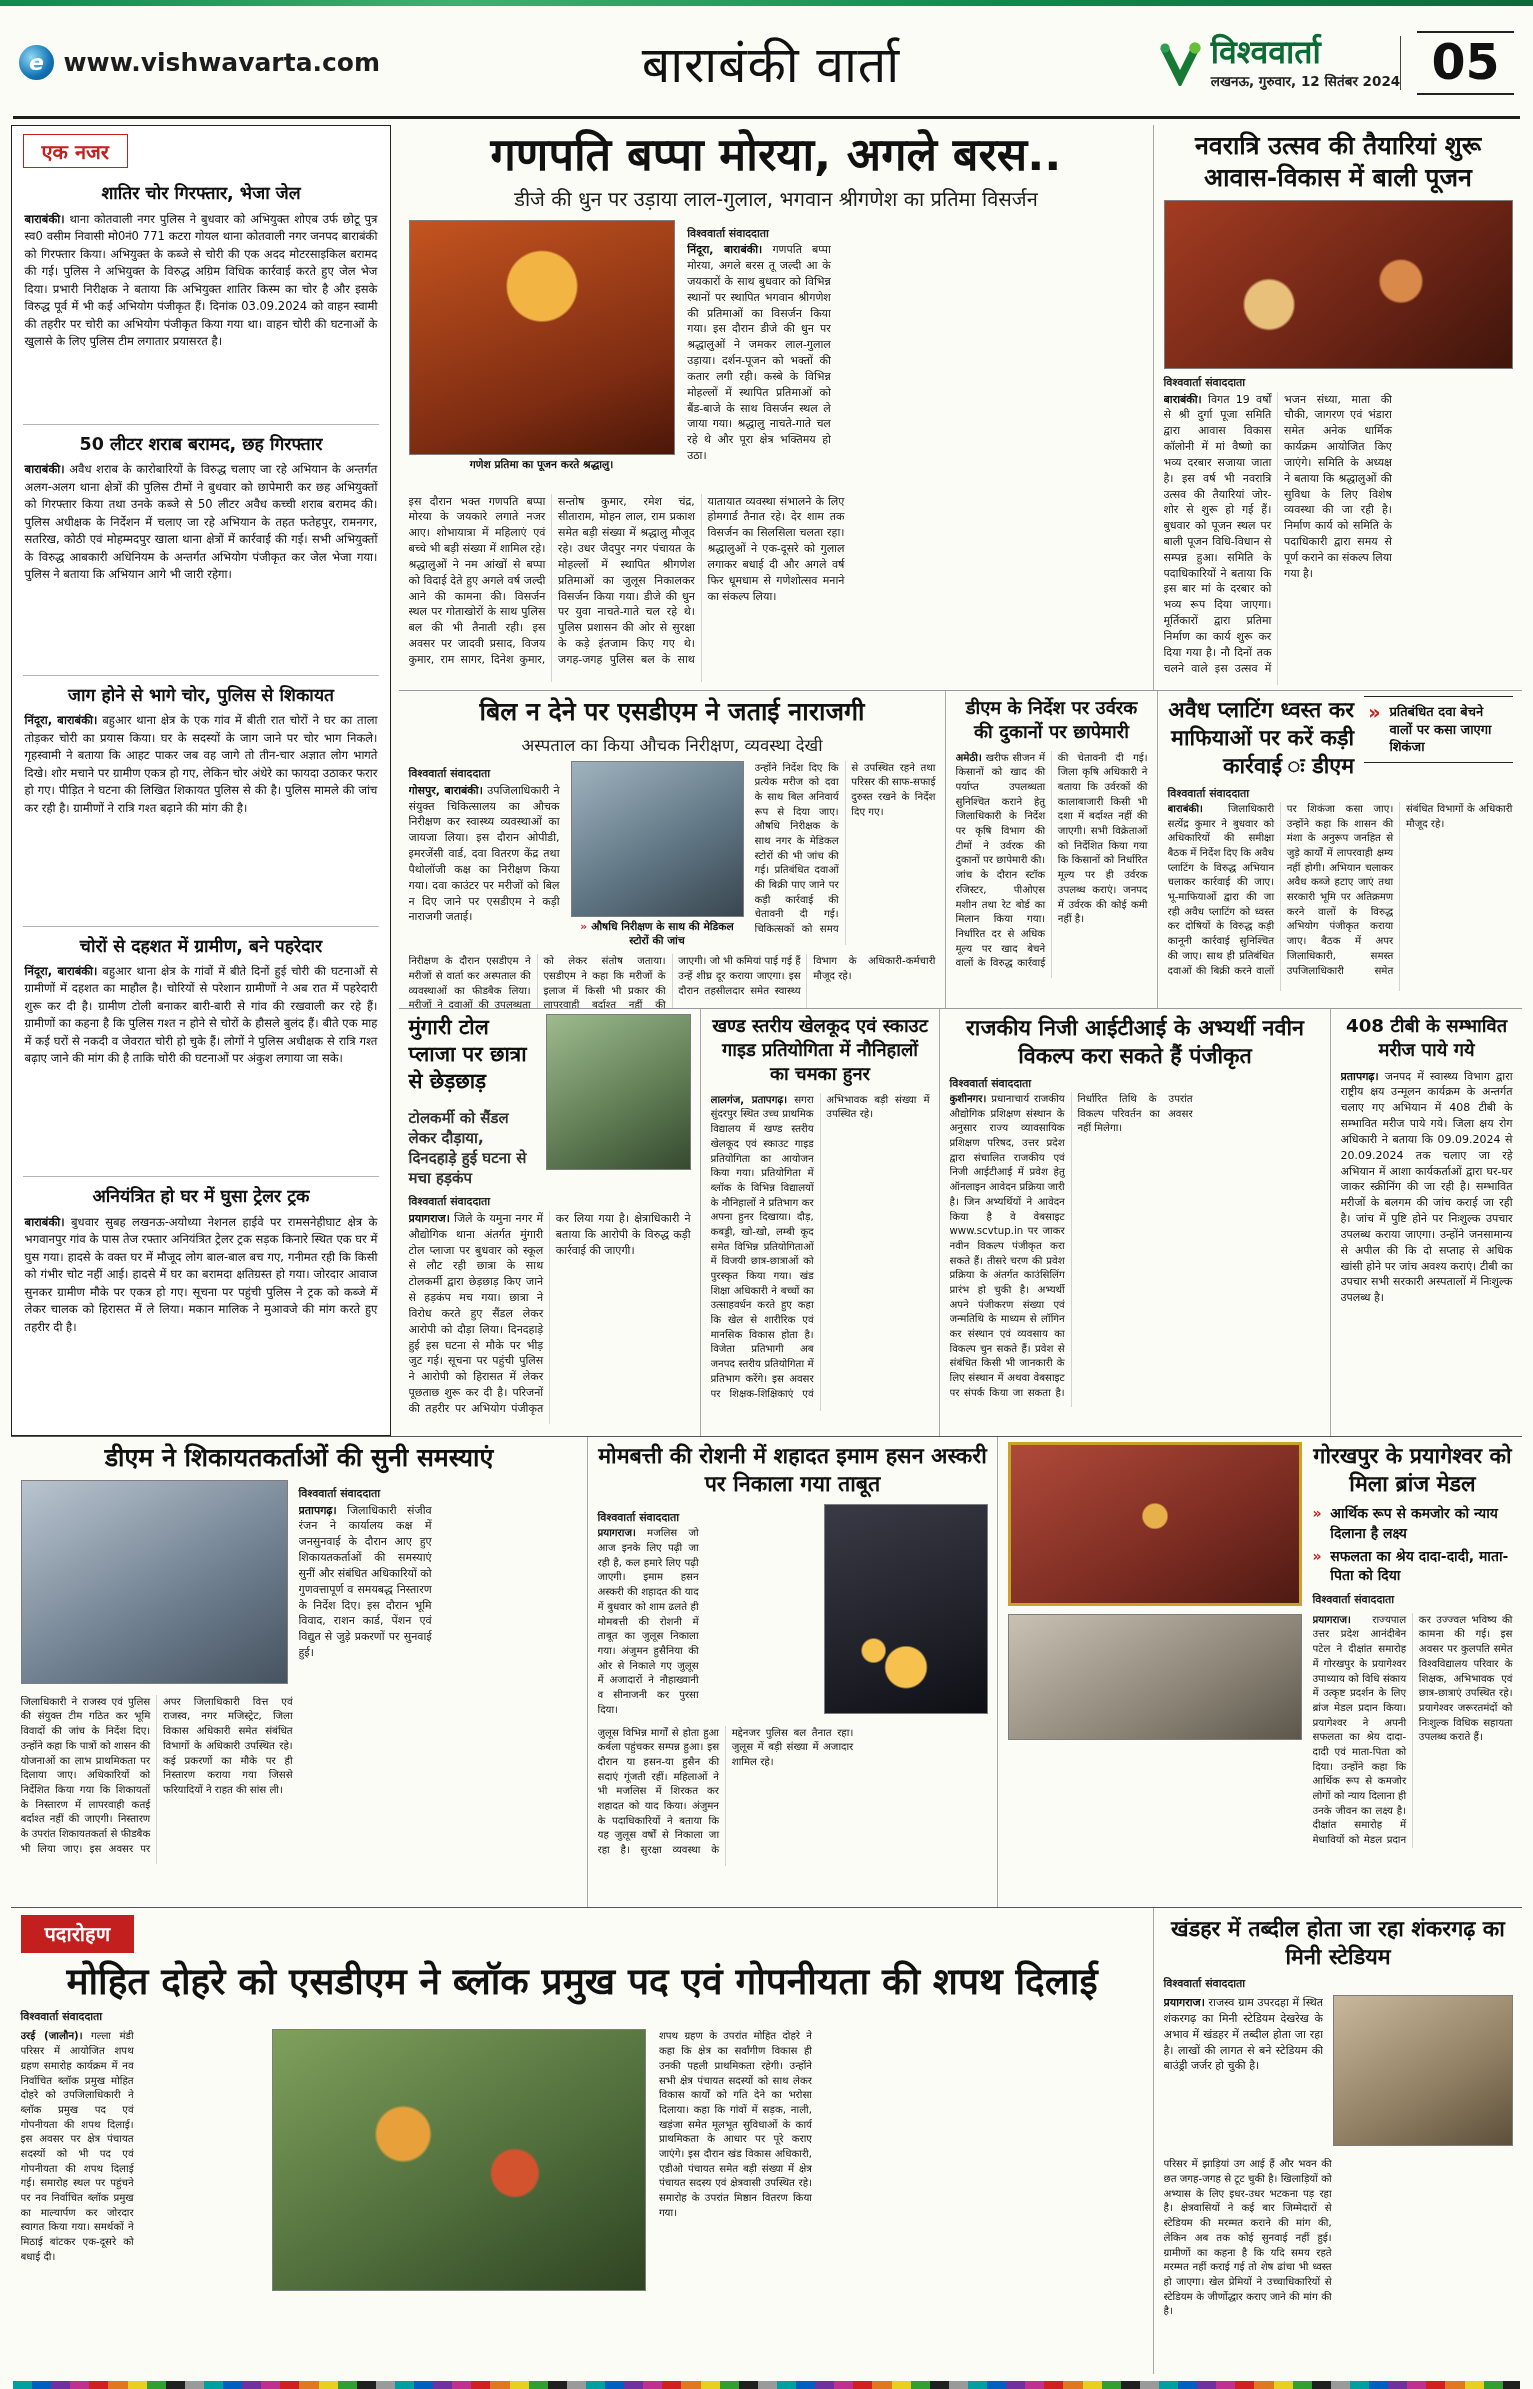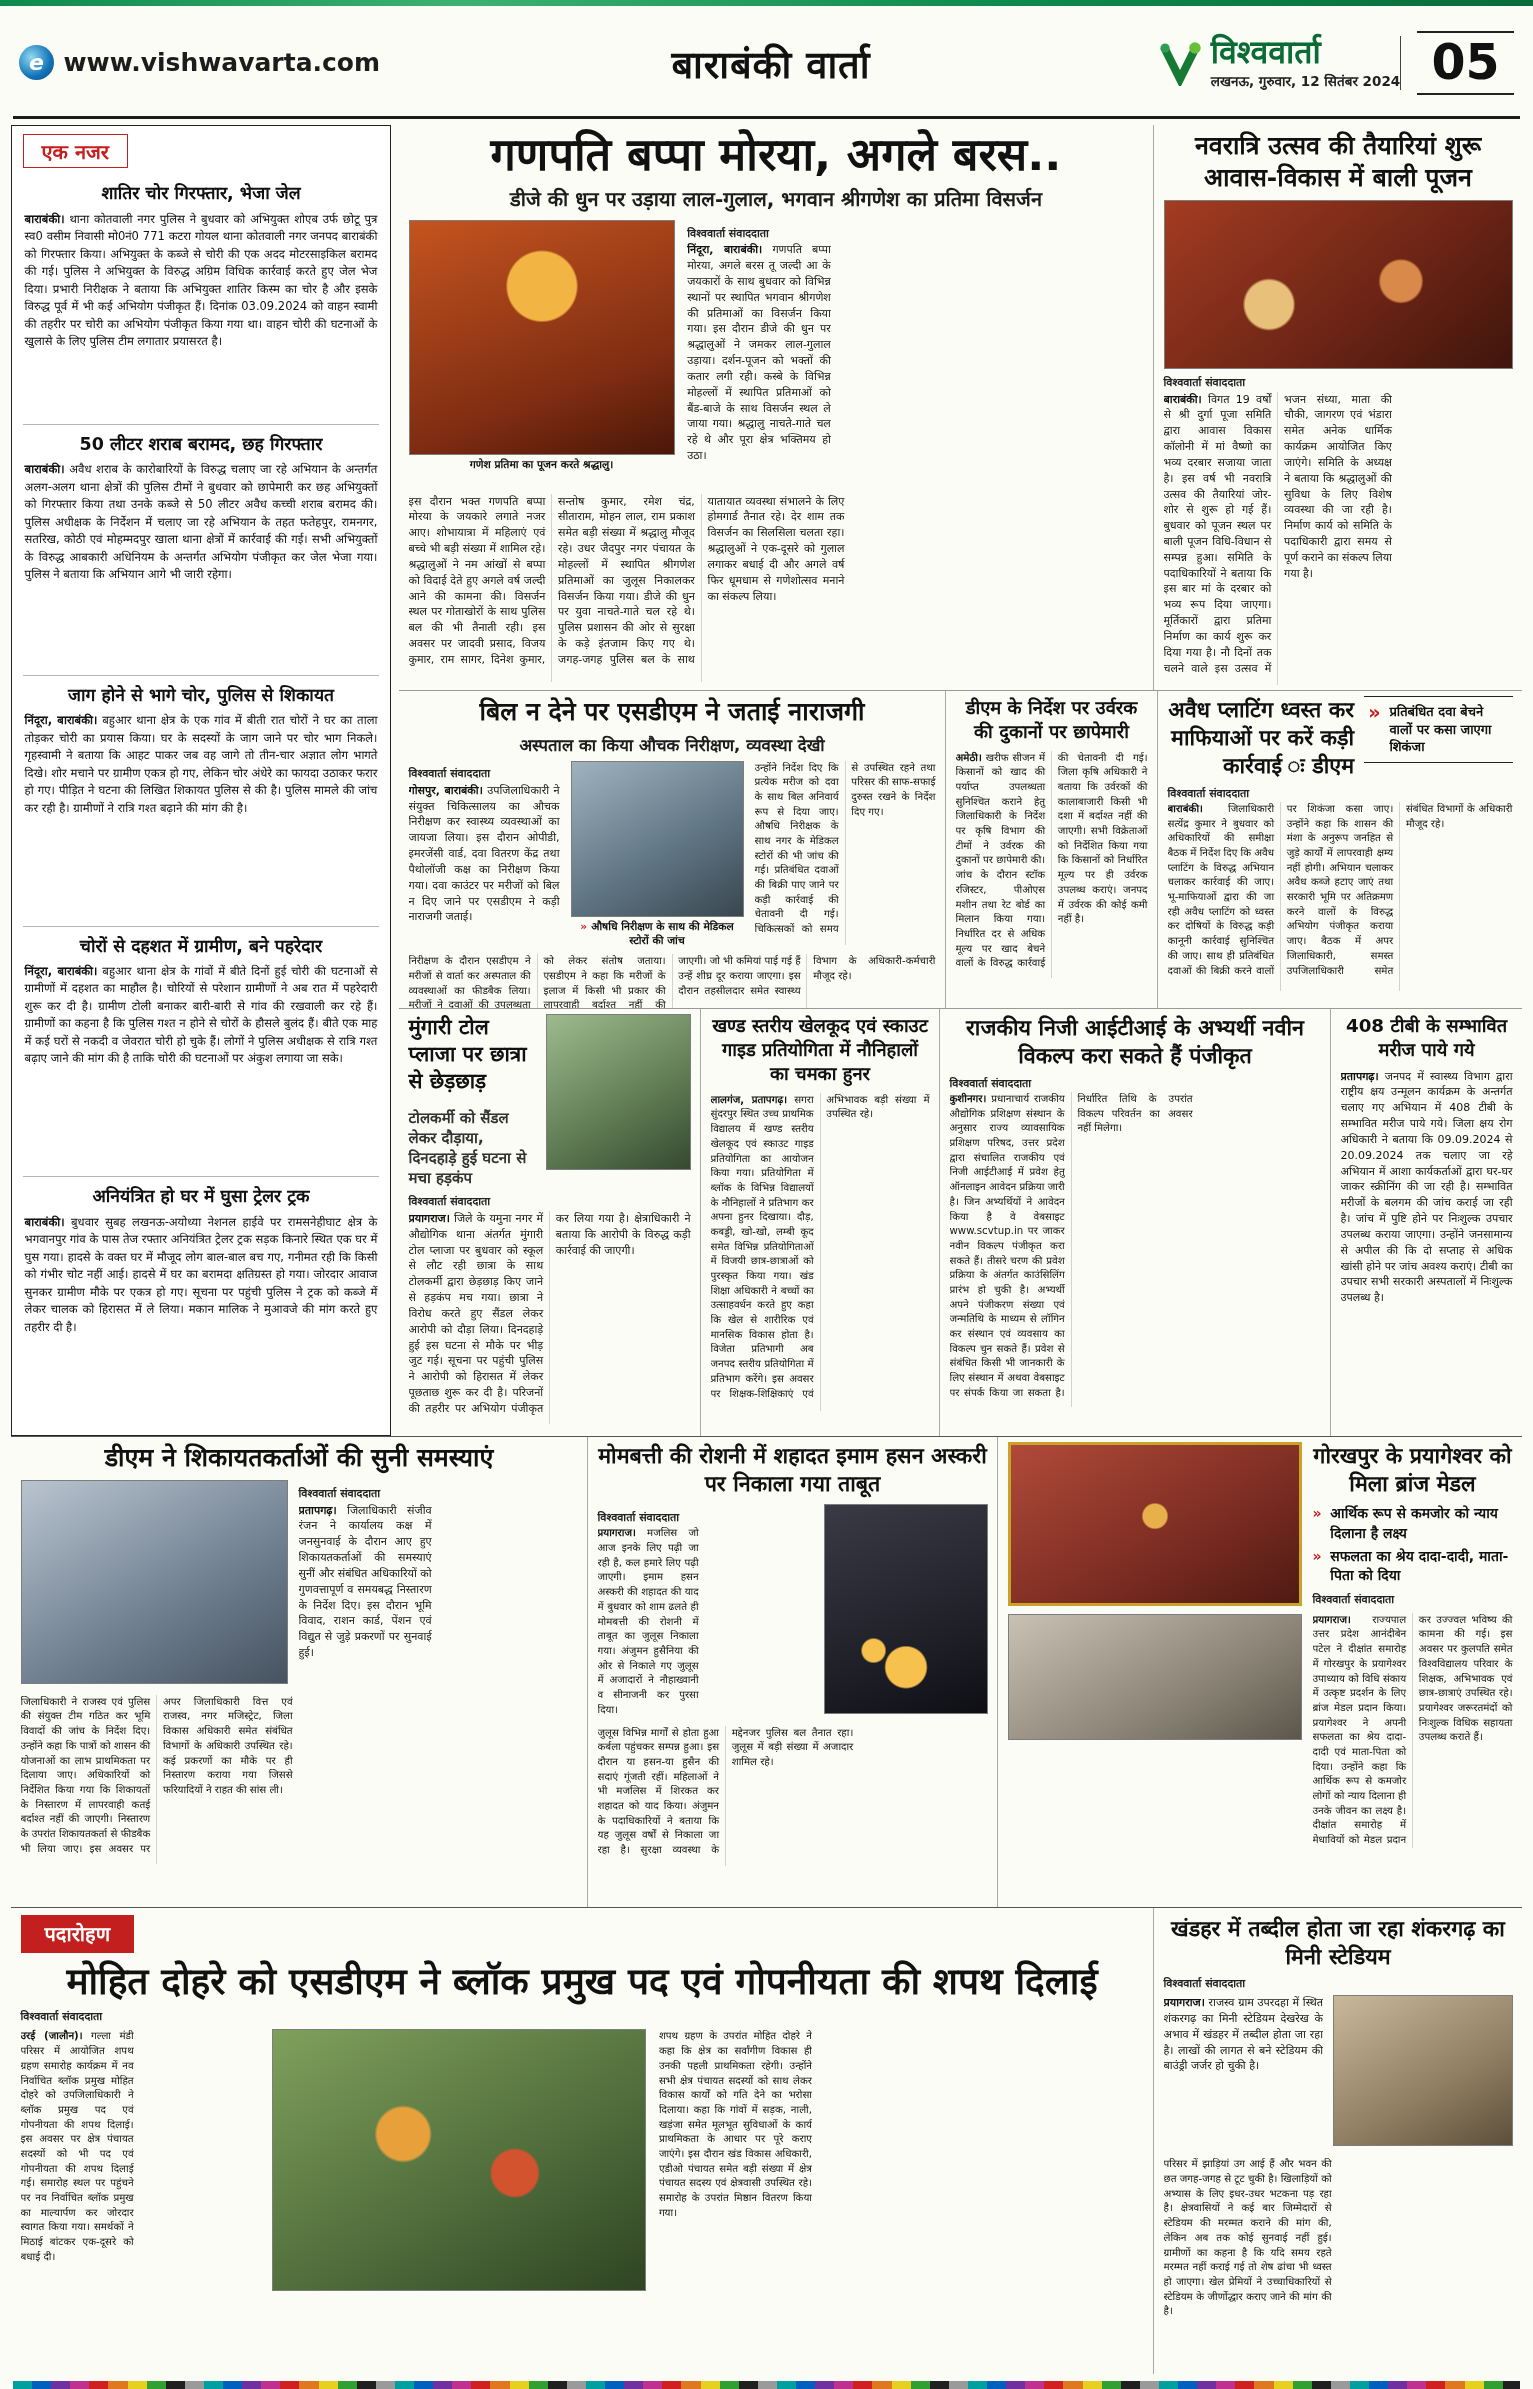--- a/index.html
+++ b/index.html
@@ -4,36 +4,36 @@
 <style>
 *{margin:0;padding:0;box-sizing:border-box}
 html,body{width:1533px}
 body{height:2389px;background:#fcfcf7;color:#111;font-family:"DejaVu Sans","Liberation Sans",sans-serif;overflow:hidden}
 .greenbar{height:6.4px;background:linear-gradient(90deg,#0e8a4c,#3db170 30%,#0e8a4c 65%,#0b6b3a)}
 
 header{display:flex;align-items:center;justify-content:space-between;padding:9.5px 19px 6.4px;height:110px}
 .hdr-left{display:flex;align-items:center;gap:9.5px;width:366px}
 .globe{width:35px;height:35px;border-radius:50%;background:radial-gradient(circle at 35% 35%,#8fd9f2,#1273b5 60%,#0a4f86);color:#fff;font-weight:700;font-size:22px;display:flex;align-items:center;justify-content:center;font-style:italic}
 .site{font-size:25px;font-weight:700;color:#1c1c1c}
-.hdr-center{font-size:38px;font-weight:700;letter-spacing:0.8px}
+.hdr-center{font-size:50px;font-weight:400;letter-spacing:0.8px}
 .hdr-right{display:flex;align-items:center;gap:16px}
 .brandwrap{display:flex;align-items:center;gap:8px;border-right:1.6px solid #444;padding-right:0}
 .logo{width:46px;height:46px}
 .brand{font-size:32px;font-weight:800;color:#0b6b35;line-height:1}
 .edition{font-size:13.5px;font-weight:700;margin-top:3.2px;color:#222}
 .pageno{font-size:49px;font-weight:800;padding:1.6px 14.3px;border-top:2.4px solid #222;border-bottom:2.4px solid #222}
 .hdr-rule{height:2.4px;background:#1d1d1d;margin:0 12.7px}
 
 main{padding:6.4px 11px 0}
 .h1{font-size:45px;font-weight:800;text-align:center;line-height:1.12}
 .h1b{font-size:37px;font-weight:800;text-align:center;line-height:1.15}
 .h2{font-size:25px;font-weight:800;text-align:center;line-height:1.28}
 .h3{font-size:21.5px;font-weight:800;text-align:center;line-height:1.3}
 .h4{font-size:18.3px;font-weight:800;text-align:center;line-height:1.32}
-.sub{font-size:20px;font-weight:700;text-align:center;color:#1d1d1d;margin:4.8px 0}
+.sub{font-size:20px;font-weight:400;text-align:center;color:#1d1d1d;margin:4.8px 0}
 .kick{font-size:15px;font-weight:700;color:#333;line-height:1.35;margin-top:13px}
 .byline{font-size:11px;font-weight:700;margin:4.8px 0 2.4px;color:#222}
 .body{font-size:11px;line-height:1.44;text-align:justify;column-gap:12.7px;column-rule:0.8px solid #d2d2d2;column-fill:auto;overflow:hidden}
 .small .body,.body.small{font-size:10.2px}
 .c1{column-count:1}.c2{column-count:2}.c3{column-count:3}.c4{column-count:4}.c5{column-count:5}
 .dl{font-weight:700}
 .photo{border:0.8px solid #7d7d7d;overflow:hidden}
 .phframe{border:3.2px solid #c9a227}
 .cap{font-size:10.7px;font-weight:700;text-align:center;padding:3.2px 1.6px;line-height:1.3}
 .mk{color:#c42020;font-weight:900;margin-right:4px}

